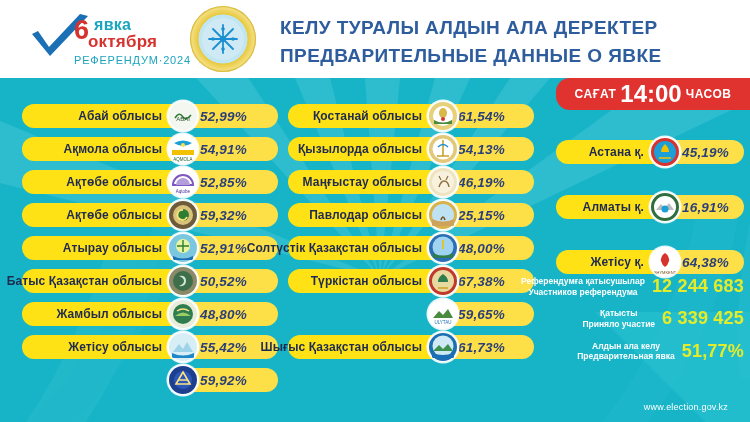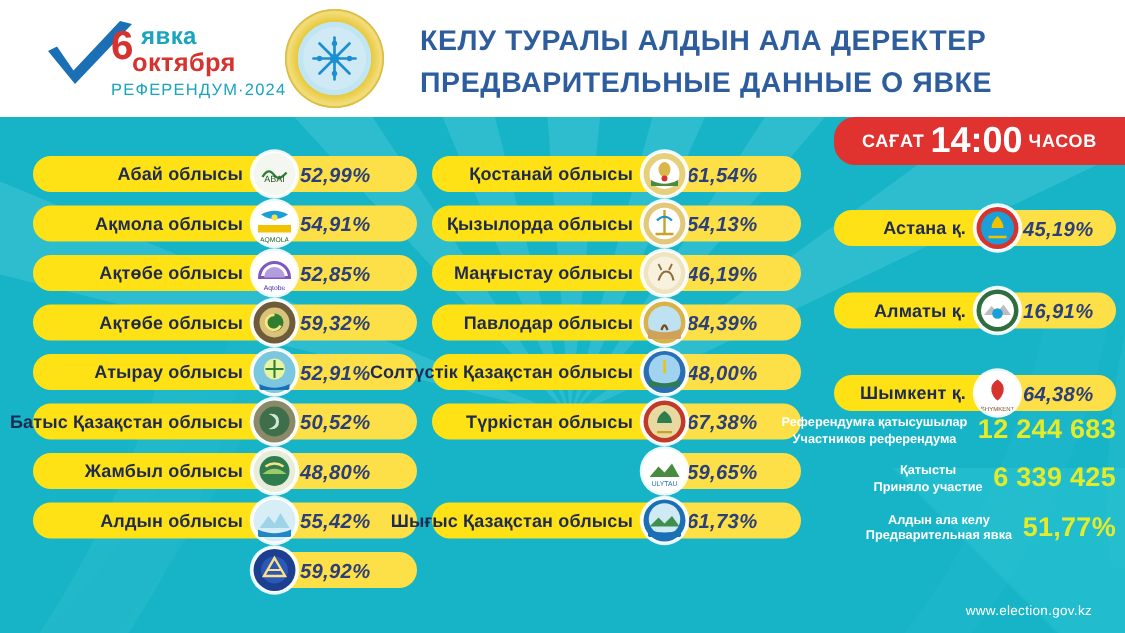--- a/index.html
+++ b/index.html
@@ -260,21 +260,21 @@
           <svg viewBox="0 0 30 30">
             <circle cx="15" cy="15" r="14" fill="#e8eddb"></circle>
             <circle cx="15" cy="15" r="10" fill="#2f7d4f"></circle>
             <path d="M7 17 q8-7 16 0z" fill="#9ccc65"></path>
             <path d="M9 12 q6-4 12 0" stroke="#ffe082" stroke-width="1.5" fill="none"></path>
           </svg>
         </div>
     </div>
     <div class="row">
       <div class="pill-yellow">
-          <span class="rname">Алдын облысы</span>
+          <span class="rname">Жетісу облысы</span>
         </div>
       <div class="pill-white">
           <span class="rpct">55,42%</span>
         </div>
       <div class="coat">
           <svg viewBox="0 0 30 30">
             <circle cx="15" cy="15" r="14" fill="#d7eef7"></circle>
             <path d="M5 20 l6-8 4 5 4-7 6 10z" fill="#9fd3e8"></path>
             <path d="M4 21 q11 5 22 0 v5 H4z" fill="#1e88c7"></path>
           </svg>
@@ -343,21 +343,21 @@
             <path d="M11 20 q2-6 5-6 q4 0 5 6" stroke="#8d6e3a" stroke-width="1.4" fill="none"></path>
             <path d="M13 13 l-2-4 M18 13 l2-4" stroke="#8d6e3a" stroke-width="1.2"></path>
           </svg>
         </div>
     </div>
     <div class="row">
       <div class="pill-yellow">
           <span class="rname">Павлодар облысы</span>
         </div>
       <div class="pill-white">
-          <span class="rpct">84,39%</span>
+          <span class="rpct">25,15%</span>
         </div>
       <div class="coat">
           <svg viewBox="0 0 30 30">
             <circle cx="15" cy="15" r="14" fill="#d8b24a"></circle>
             <circle cx="15" cy="15" r="11" fill="#bfe2f2"></circle>
             <path d="M4 19 q11 5 22 0 v7 H4z" fill="#cfa25a"></path>
             <path d="M13 20 q2-6 4 0" stroke="#7a4f1d" stroke-width="1.6" fill="none"></path>
           </svg>
         </div>
     </div>
@@ -451,21 +451,21 @@
           <svg viewBox="0 0 30 30">
             <circle cx="15" cy="15" r="14" fill="#2f6f3f"></circle>
             <circle cx="15" cy="15" r="11" fill="#ffffff"></circle>
             <path d="M6 18 l5-6 4 4 4-5 5 7z" fill="#bdbdbd"></path>
             <circle cx="15" cy="17" r="3.5" fill="#1b9fd8"></circle>
           </svg>
         </div>
     </div>
     <div class="row">
       <div class="pill-yellow">
-          <span class="rname">Шымкент қ.</span>
+          <span class="rname">Жетісу қ.</span>
         </div>
       <div class="pill-white">
           <span class="rpct">64,38%</span>
         </div>
       <div class="coat">
           <svg viewBox="0 0 30 30">
             <circle cx="15" cy="15" r="14" fill="#ffffff"></circle>
             <path d="M15 6 q5 3 4 8 q-1 4-4 6 q-3-2-4-6 q-1-5 4-8z" fill="#d6332f"></path>
             <text x="15" y="27" font-size="4" text-anchor="middle" fill="#7a4f1d" font-family="sans-serif">SHYMKENT</text>
           </svg>

